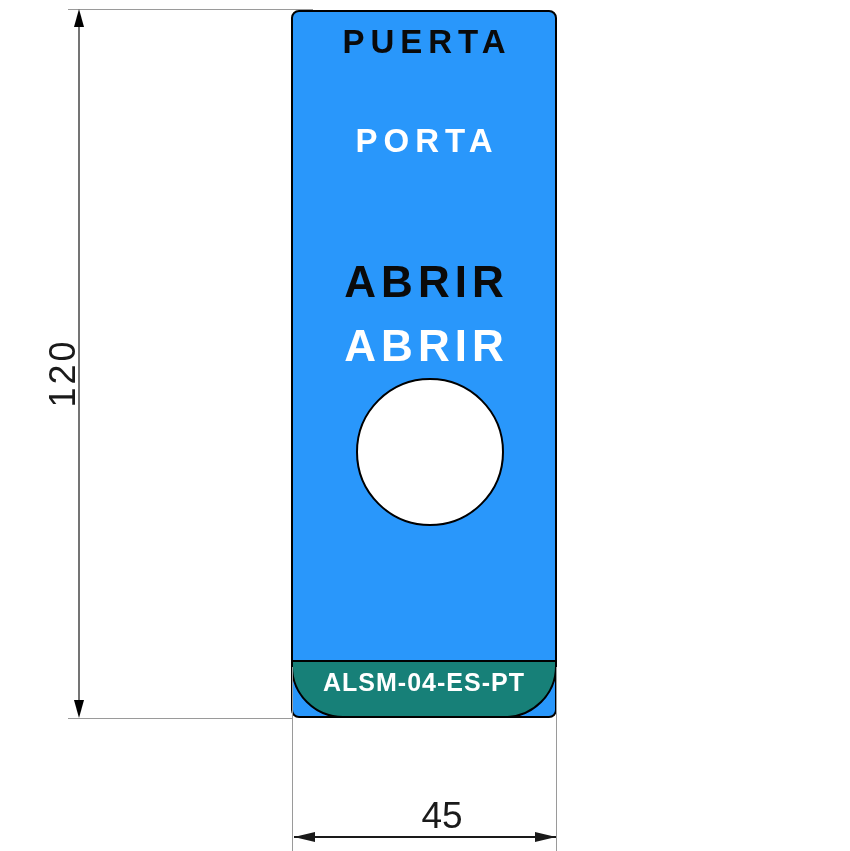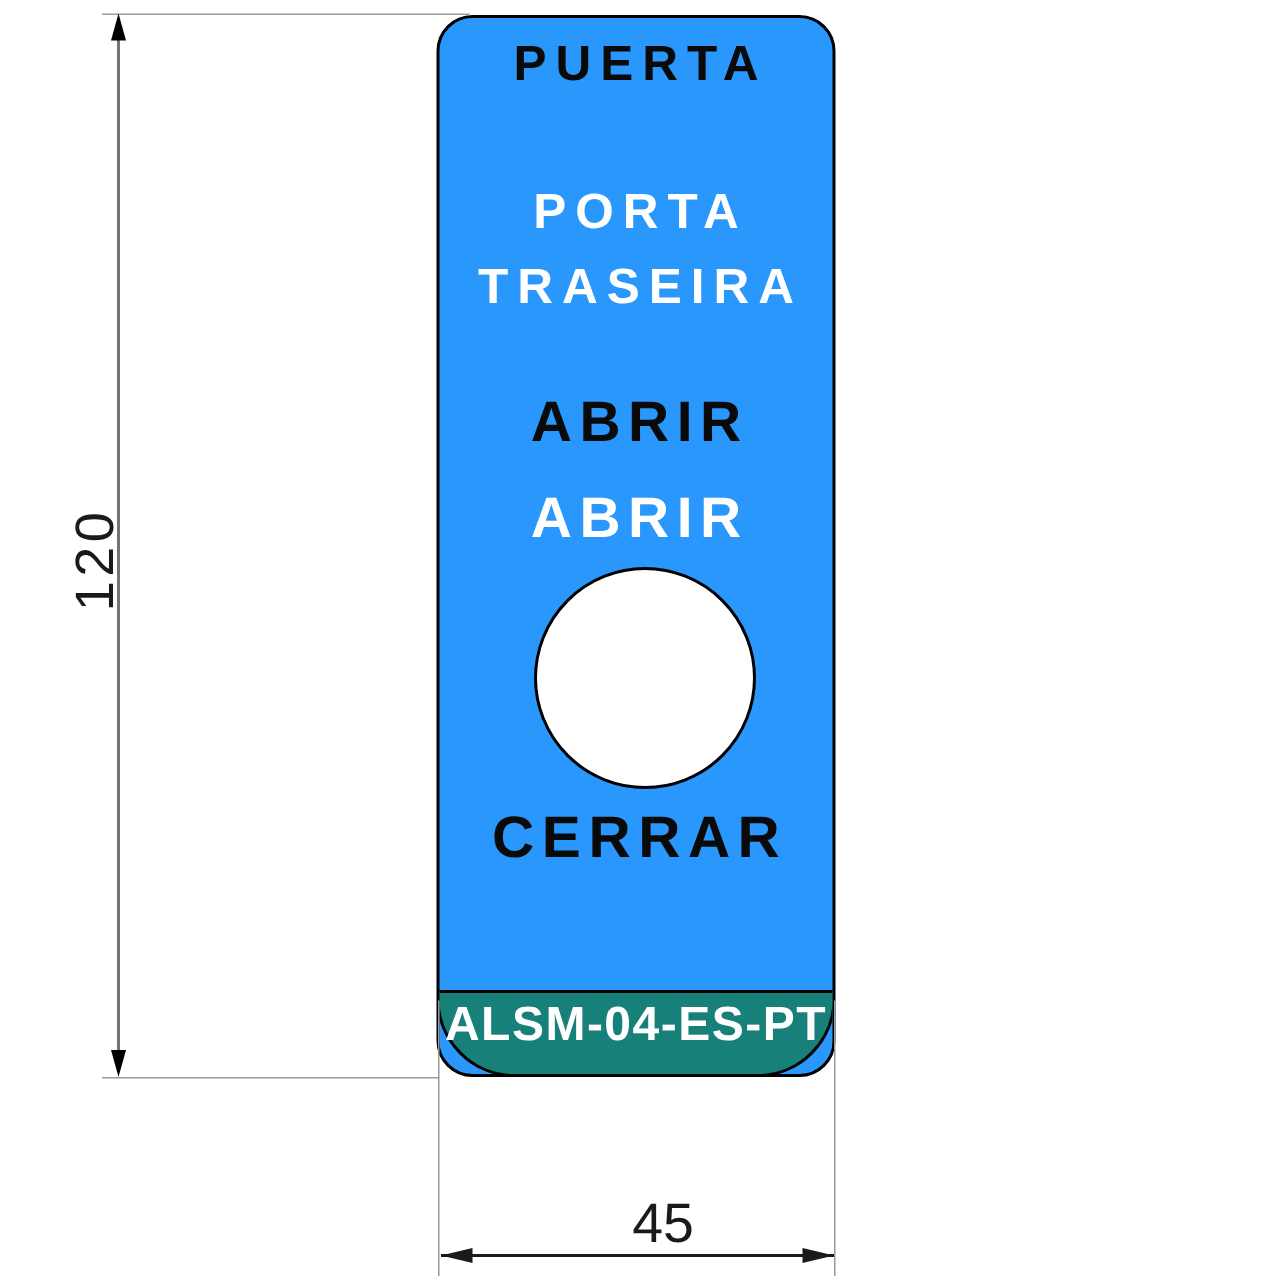--- a/index.html
+++ b/index.html
@@ -22,29 +22,29 @@
   }
 
   
   .tag{
     position:absolute;
     left:291px;top:10px;
     width:266px;height:708px;
     box-sizing:border-box;
     background:var(--label-blue);
     border:2px solid var(--outline-black);
-    border-radius:24px;
+    border-radius:8px;
     overflow:hidden;
   }
   .tag-line{
     position:absolute;left:0;width:100%;
     text-align:center;font-weight:bold;white-space:nowrap;
   }
   .sz-s{font-size:33px;line-height:34px;letter-spacing:6px;text-indent:6px;}
-  .sz-l{font-size:38px;line-height:44px;letter-spacing:5px;text-indent:5px;}
+  .sz-l{font-size:44px;line-height:44px;letter-spacing:5px;text-indent:5px;}
   .sz-m{font-size:39px;line-height:42px;letter-spacing:5px;text-indent:5px;}
   .c-black{color:var(--text-black);}
   .c-white{color:var(--text-white);}
 
   .hole{
     position:absolute;
     left:63px;top:366px;
     width:148px;height:148px;
     box-sizing:border-box;
     background:#ffffff;
@@ -58,21 +58,21 @@
     width:calc(100% + 4px);
     height:58px;
     box-sizing:border-box;
     background:var(--band-teal);
     border:2px solid var(--outline-black);
     border-radius:0 0 52px 52px;
   }
   .band-code{
     position:absolute;left:0;top:5px;width:100%;
     text-align:center;font-weight:bold;
-    font-size:32px;line-height:30px;letter-spacing:1px;
+    font-size:25px;line-height:30px;letter-spacing:1px;
     color:var(--text-white);white-space:nowrap;
   }
 
   
   .ext-line{position:absolute;background:var(--ext-line-gray);}
   .dim-line{position:absolute;}
   .dim-v{width:2px;background:var(--dim-line-gray);}
   .dim-h{height:2px;background:var(--dim-text-dark);}
   .arrow{position:absolute;width:0;height:0;}
   .arrow-up{border-left:5px solid transparent;border-right:5px solid transparent;border-bottom:18px solid var(--outline-black);}
@@ -94,28 +94,26 @@
   <div class="ext-line" style="left:68px;top:9px;width:245px;height:1px;"></div>
   <div class="ext-line" style="left:68px;top:718px;width:225px;height:1px;"></div>
   <div class="dim-line dim-v" style="left:78px;top:14px;height:700px;"></div>
   <div class="arrow arrow-up" style="left:74px;top:9px;"></div>
   <div class="arrow arrow-down" style="left:74px;top:700px;"></div>
   <div class="dim-text dim-text-v">120</div>
 
   <div class="tag">
     <div class="tag-line sz-s c-black" style="top:13px;">PUERTA</div>
     <div class="tag-line sz-s c-white" style="top:112px;">PORTA</div>
-    <div class="tag-line sz-s c-white" style="top:162px;">TRASEIRA</div>
 
     <div class="tag-line sz-l c-black" style="top:248px;">ABRIR</div>
     <div class="tag-line sz-l c-white" style="top:312px;">ABRIR</div>
 
     <div class="hole"></div>
 
-    <div class="tag-line sz-m c-black" style="top:526px;">CERRAR</div>
 
     <div class="band">
       <div class="band-code">ALSM-04-ES-PT</div>
     </div>
   </div>
 
   <div class="ext-line" style="left:292px;top:667px;width:1px;height:184px;"></div>
   <div class="ext-line" style="left:556px;top:667px;width:1px;height:184px;"></div>
   <div class="dim-line dim-h" style="left:294px;top:836px;width:262px;"></div>
   <div class="arrow arrow-left" style="left:294px;top:832px;"></div>

